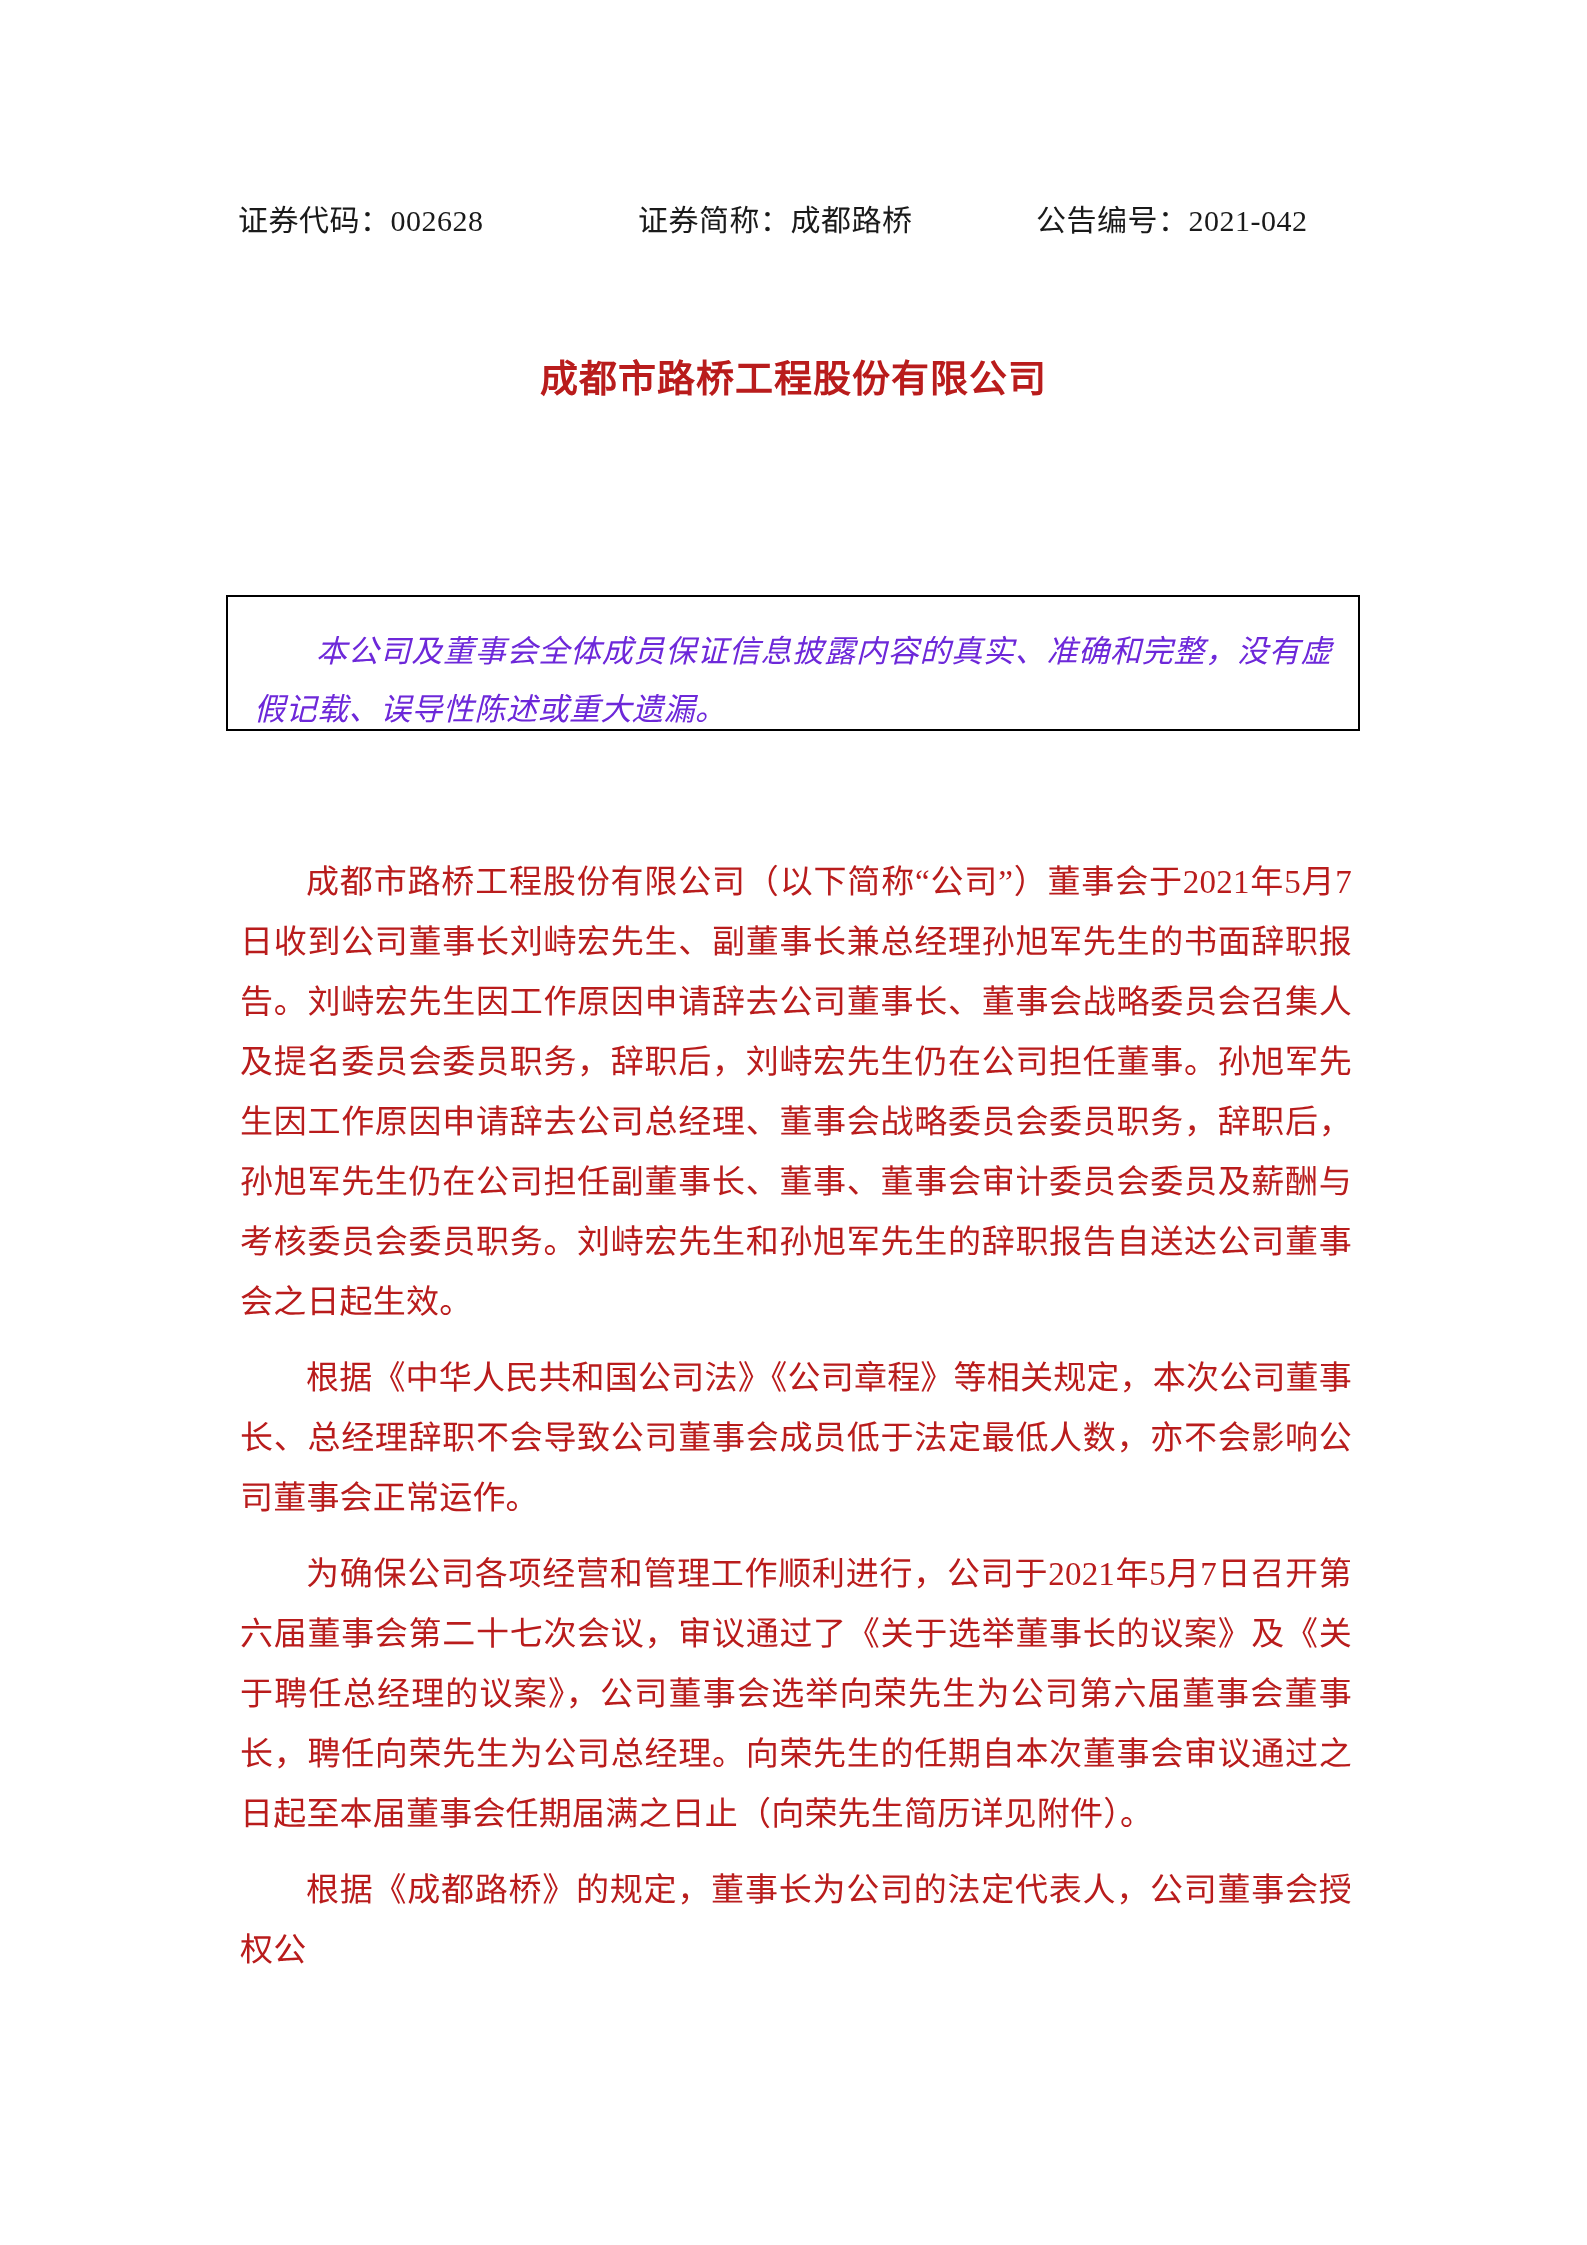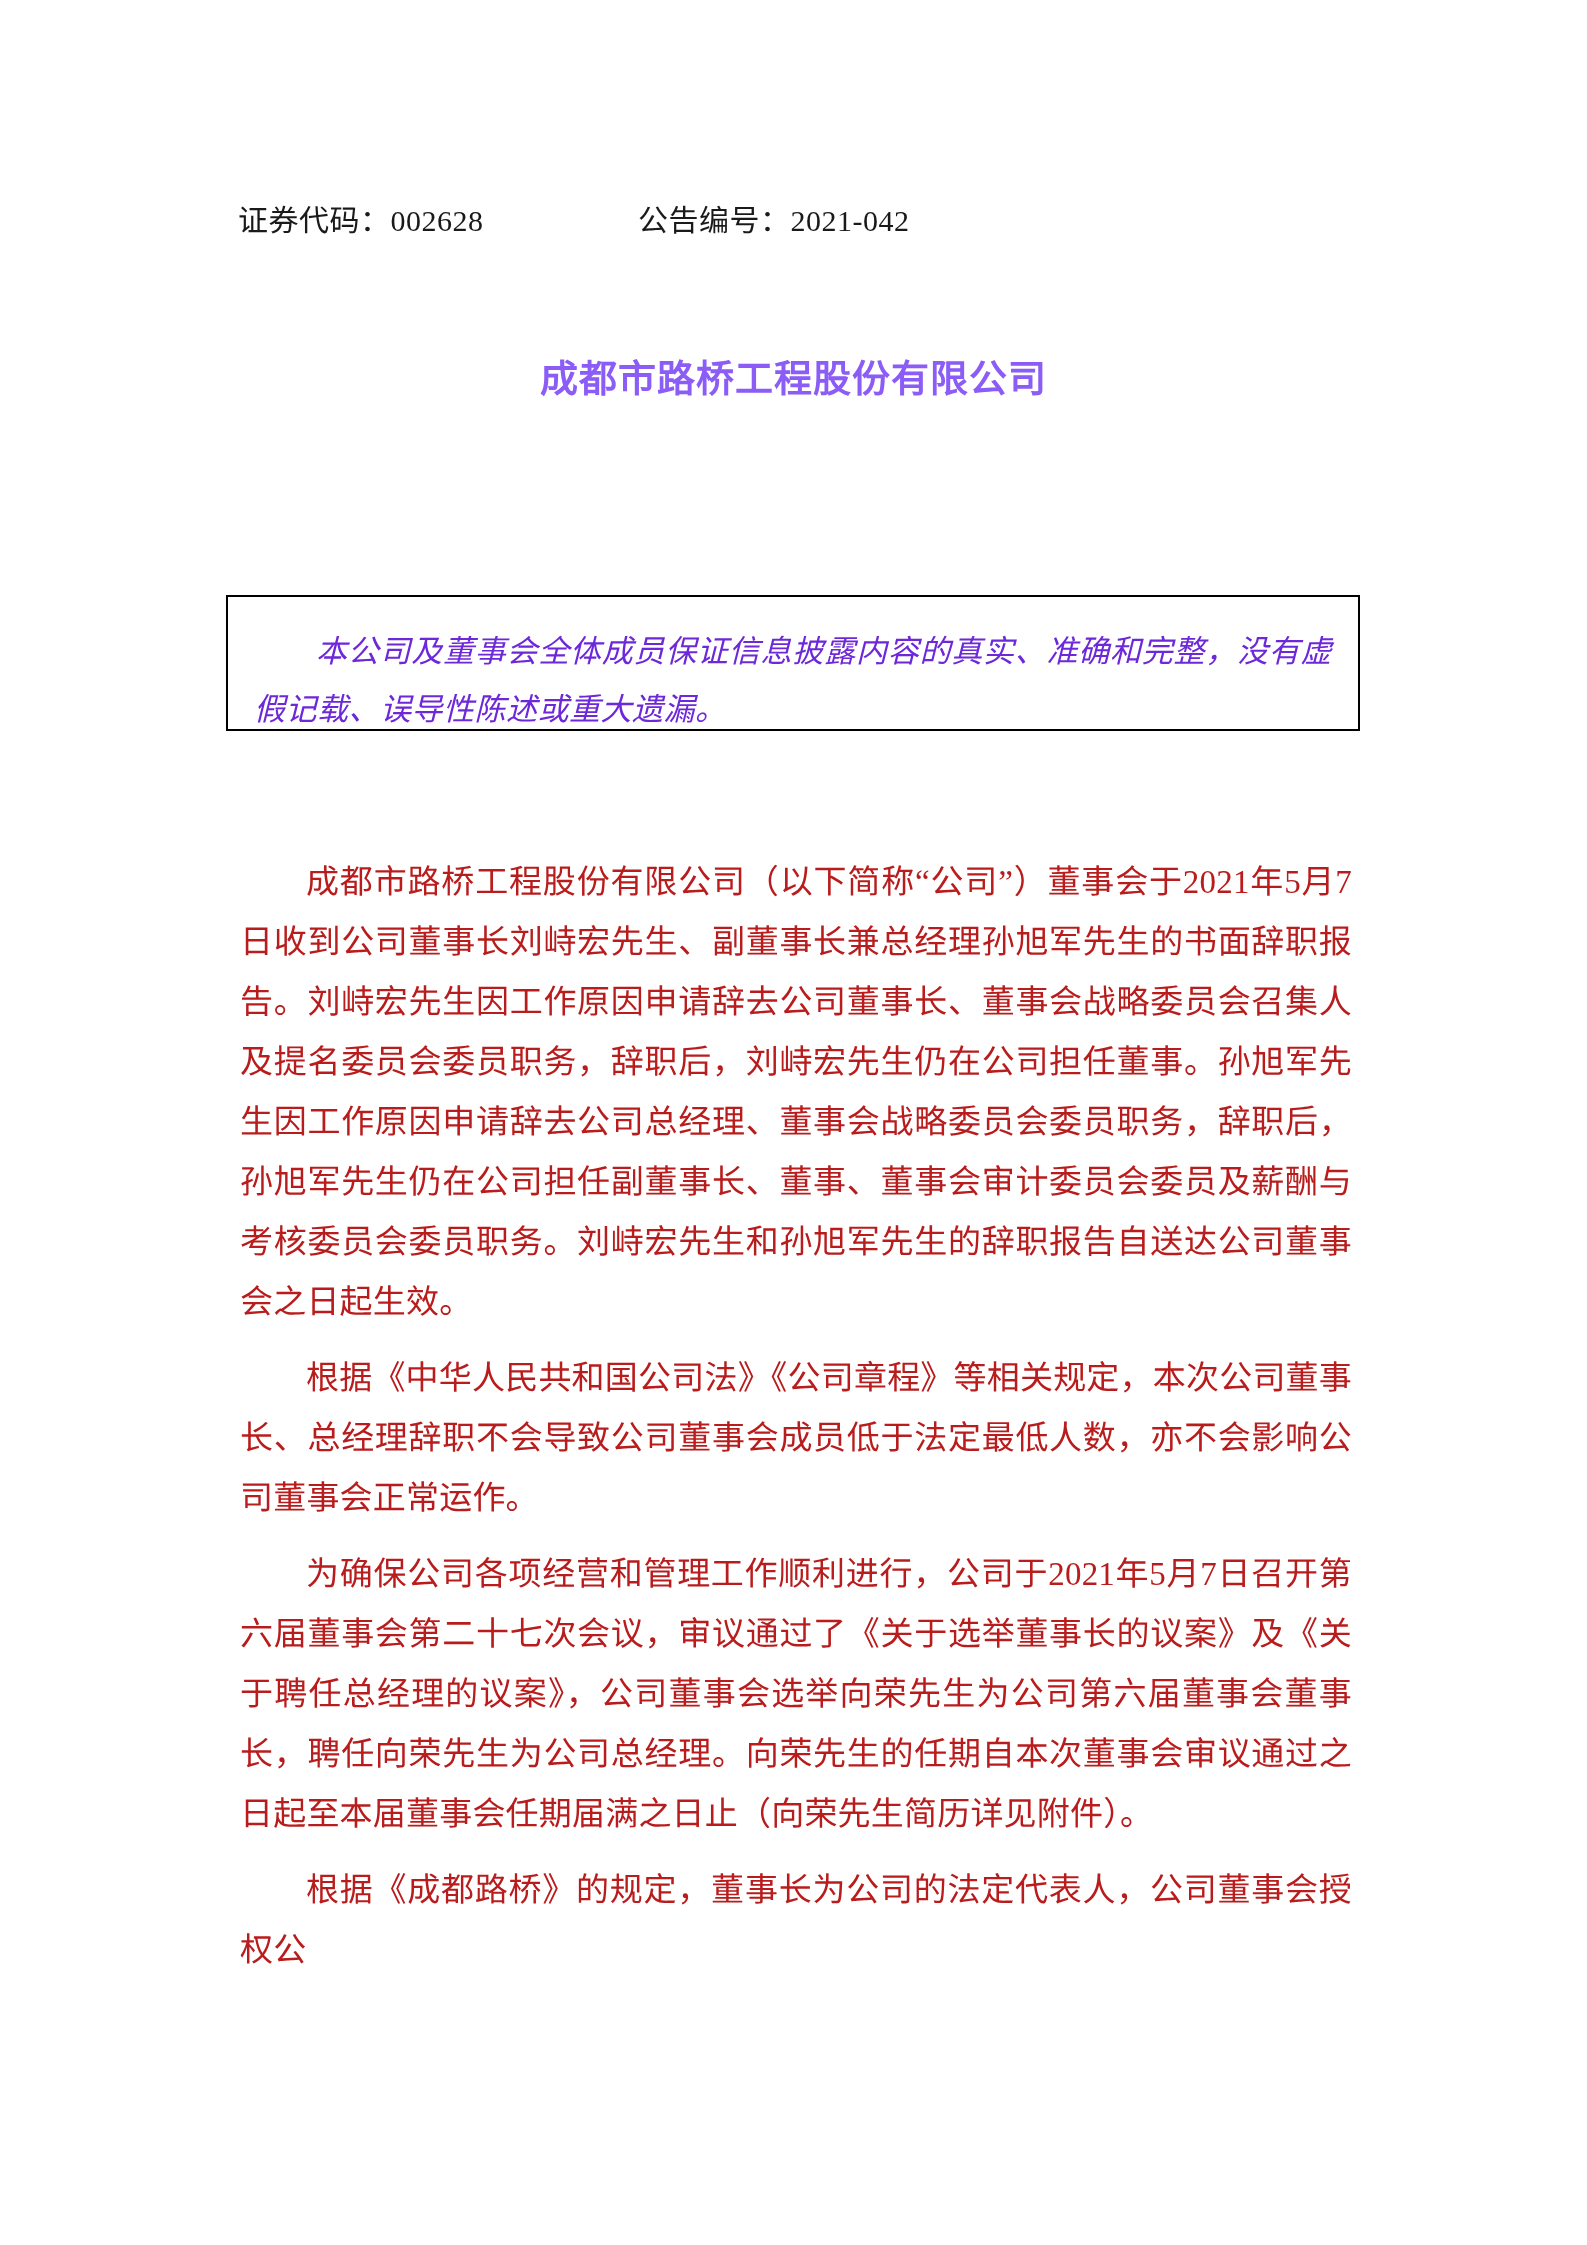--- a/index.html
+++ b/index.html
@@ -44,21 +44,21 @@
 
   
   .title-block {
     position: absolute;
     left: 200px;
     top: 336px;
     width: 1187px;
     text-align: center;
   }
   .title-line {
-    color: #8b5cf6;
+    color: #b91c1c;
     font-family: "Liberation Sans", "DejaVu Sans", sans-serif;
     font-weight: bold;
     letter-spacing: 1px;
     white-space: nowrap;
   }
   .title-line-1 {
     font-size: 38px;
     line-height: 62px;
   }
   .title-line-2 {
@@ -109,20 +109,21 @@
   }
   .body-para:last-child { margin-bottom: 0; }
 </style>
 </head>
 <body>
 
 <div class="page">
 
   <div class="doc-header">
     <span class="meta-item meta-code">证券代码：002628</span>
+    <span class="meta-item meta-abbr">证券简称：成都路桥</span>
     <span class="meta-item meta-number">公告编号：2021-042</span>
   </div>
 
   <div class="title-block">
     <div class="title-line title-line-1">成都市路桥工程股份有限公司</div>
   </div>
 
   <div class="disclaimer-box">
     <p class="disclaimer-text">本公司及董事会全体成员保证信息披露内容的真实、准确和完整，没有虚假记载、误导性陈述或重大遗漏。</p>
   </div>

